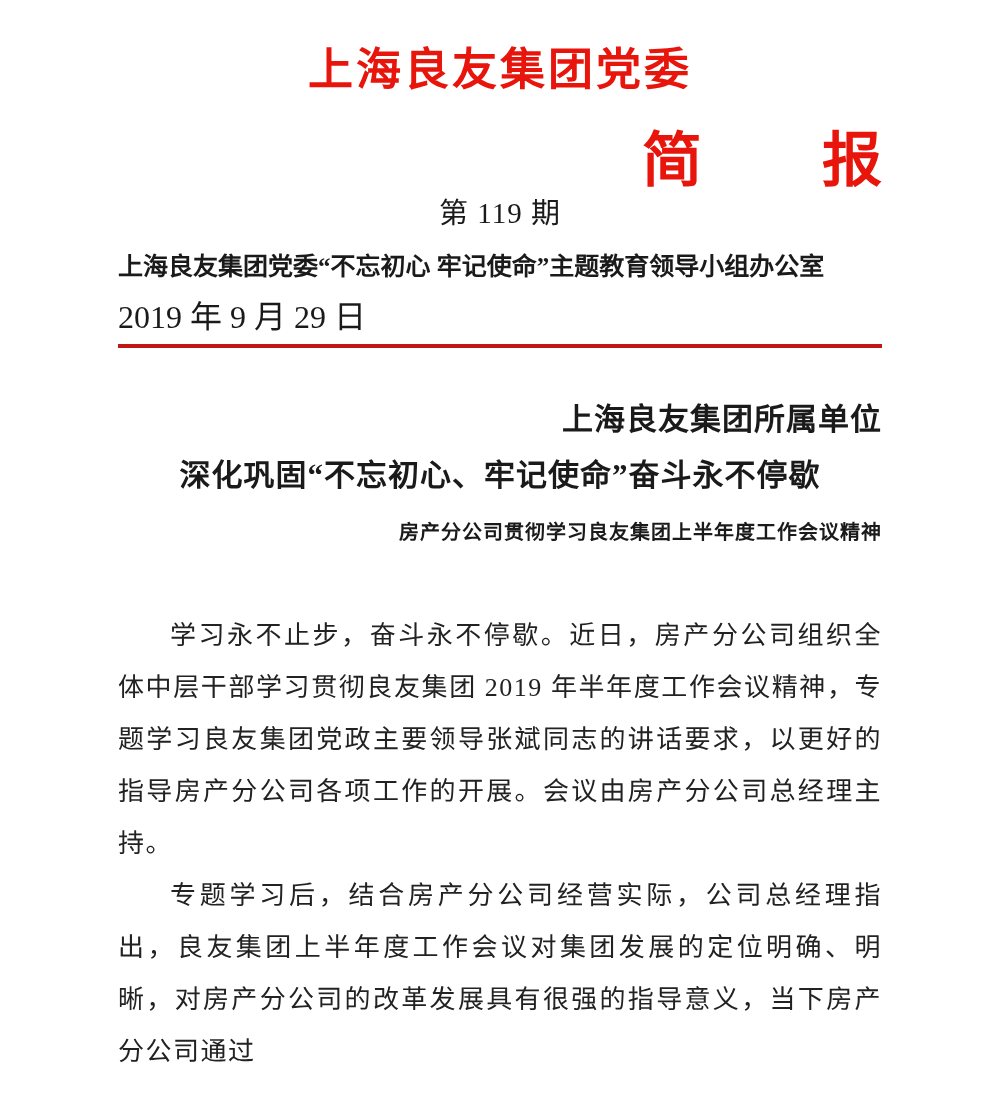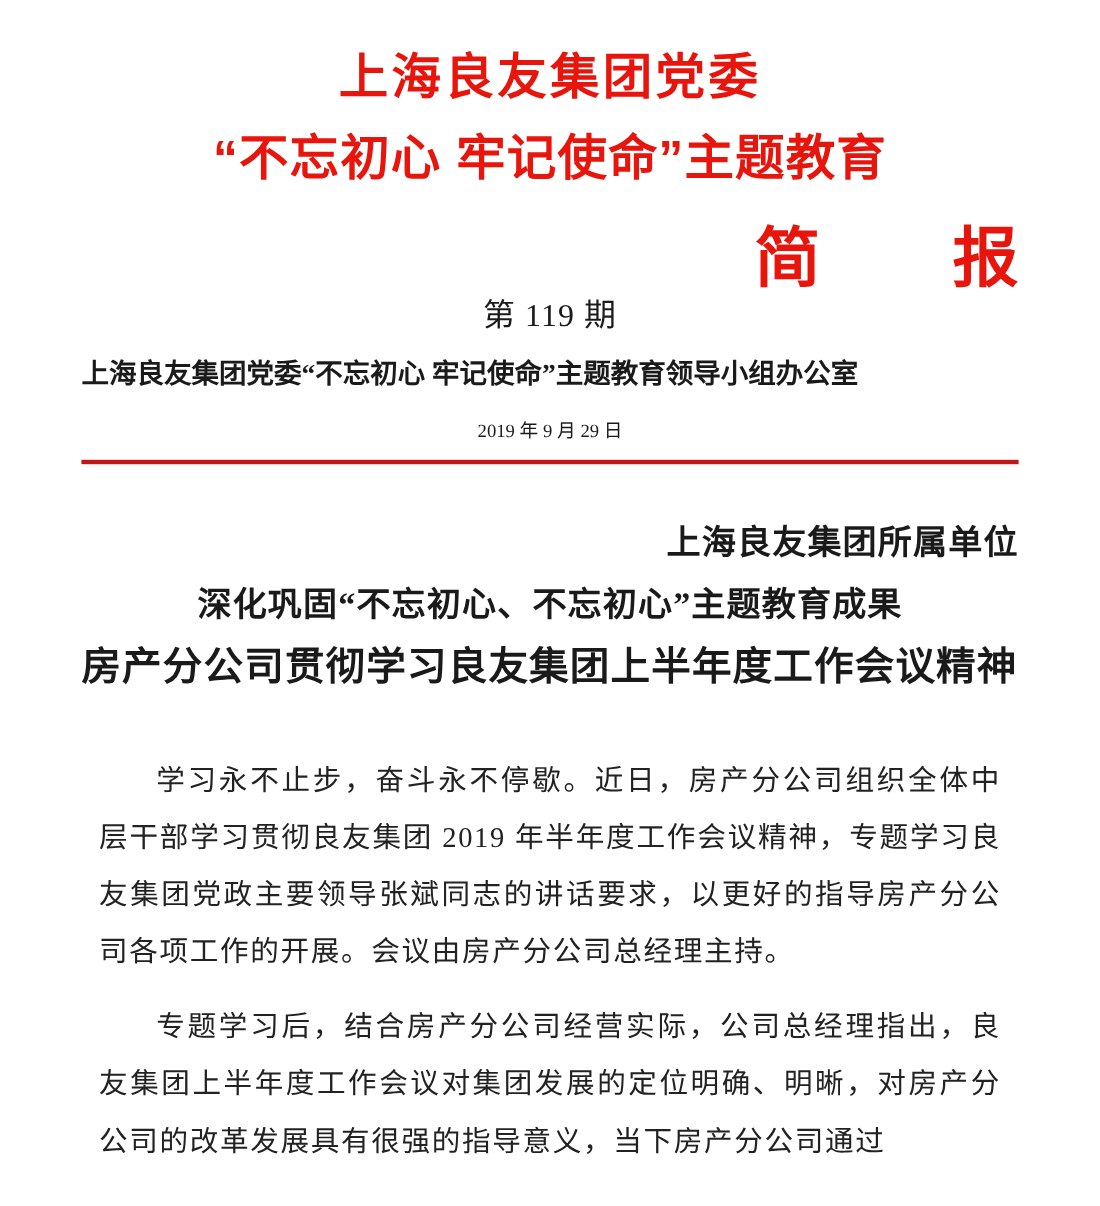--- a/index.html
+++ b/index.html
@@ -7,21 +7,21 @@
     --divider-red:#c01616;
     --text-black:#1a1a1a;
   }
   *{box-sizing:border-box;}
   html,body{margin:0;padding:0;}
   body{
     width:1000px;height:1096px;overflow:hidden;
     background:#ffffff;color:var(--text-black);
     font-family:"Liberation Serif","DejaVu Serif",serif;
   }
-  .page{width:1000px;height:1096px;padding:0 74px;overflow:hidden;}
+  .page{width:1000px;height:1096px;padding:0 118px;overflow:hidden;}
 
   
   .m-org{
     margin-top:42px;text-align:center;
     font-family:"Liberation Sans","DejaVu Sans",sans-serif;
     font-weight:bold;font-size:45px;line-height:56px;
     color:var(--title-red);letter-spacing:3px;
   }
   .m-theme{
     margin-top:18px;text-align:center;
@@ -36,77 +36,76 @@
   }
   .m-issue{
     text-align:center;
     font-size:29px;line-height:38px;letter-spacing:1px;
   }
   .m-office{
     margin-top:18px;text-align:left;
     font-weight:bold;font-size:25px;line-height:33px;
   }
   .m-date{
-    margin-top:18px;text-align:center;
-    font-size:17px;line-height:33px;
+    margin-top:18px;text-align:left;
+    font-size:32px;line-height:33px;
   }
   .divider{
     margin-top:10px;height:4px;width:100%;
     background:var(--divider-red);
   }
 
   
   .a-h1{
     margin-top:52px;text-align:right;
     font-weight:bold;font-size:31px;line-height:40px;letter-spacing:1px;
   }
   .a-h2{
     margin-top:16px;text-align:center;
     font-weight:bold;font-size:31px;line-height:40px;letter-spacing:1px;
   }
   .a-h3{
-    margin-top:18px;text-align:left;
-    font-weight:bold;font-size:36px;line-height:36px;letter-spacing:1px;
+    margin-top:18px;text-align:right;
+    font-weight:bold;font-size:20px;line-height:36px;letter-spacing:1px;
   }
 
   
   .a-body{
     margin-top:60px;
     font-size:26px;line-height:52px;
     letter-spacing:1.5px;
     text-align:justify;
     color:#222222;
   }
   .a-body p{
-    margin:16px;
+    margin:0;
     text-indent:2em;
   }
 </style>
 </head>
 <body>
 
 <div class="page">
 
   <div class="m-org">上海良友集团党委</div>
 
-  <div class="m-theme">“不忘初心 牢记使命”主题教育</div>
 
   <div class="m-bulletin">简　　报</div>
 
   <div class="m-issue">第 119 期</div>
 
   <div class="m-office">上海良友集团党委“不忘初心 牢记使命”主题教育领导小组办公室</div>
 
   <div class="m-date">2019 年 9 月 29 日</div>
 
   <div class="divider"></div>
 
   <div class="a-h1">上海良友集团所属单位</div>
 
-  <div class="a-h2">深化巩固“不忘初心、不忘初心”主题教育成果</div>
+  <div class="a-h2">深化巩固“不忘初心、牢记使命”奋斗永不停歇</div>
 
   <div class="a-h3">房产分公司贯彻学习良友集团上半年度工作会议精神</div>
 
   <div class="a-body">
     <p>学习永不止步，奋斗永不停歇。近日，房产分公司组织全体中层干部学习贯彻良友集团 2019 年半年度工作会议精神，专题学习良友集团党政主要领导张斌同志的讲话要求，以更好的指导房产分公司各项工作的开展。会议由房产分公司总经理主持。</p>
     <p>专题学习后，结合房产分公司经营实际，公司总经理指出，良友集团上半年度工作会议对集团发展的定位明确、明晰，对房产分公司的改革发展具有很强的指导意义，当下房产分公司通过</p>
   </div>
 
 </div>
 

